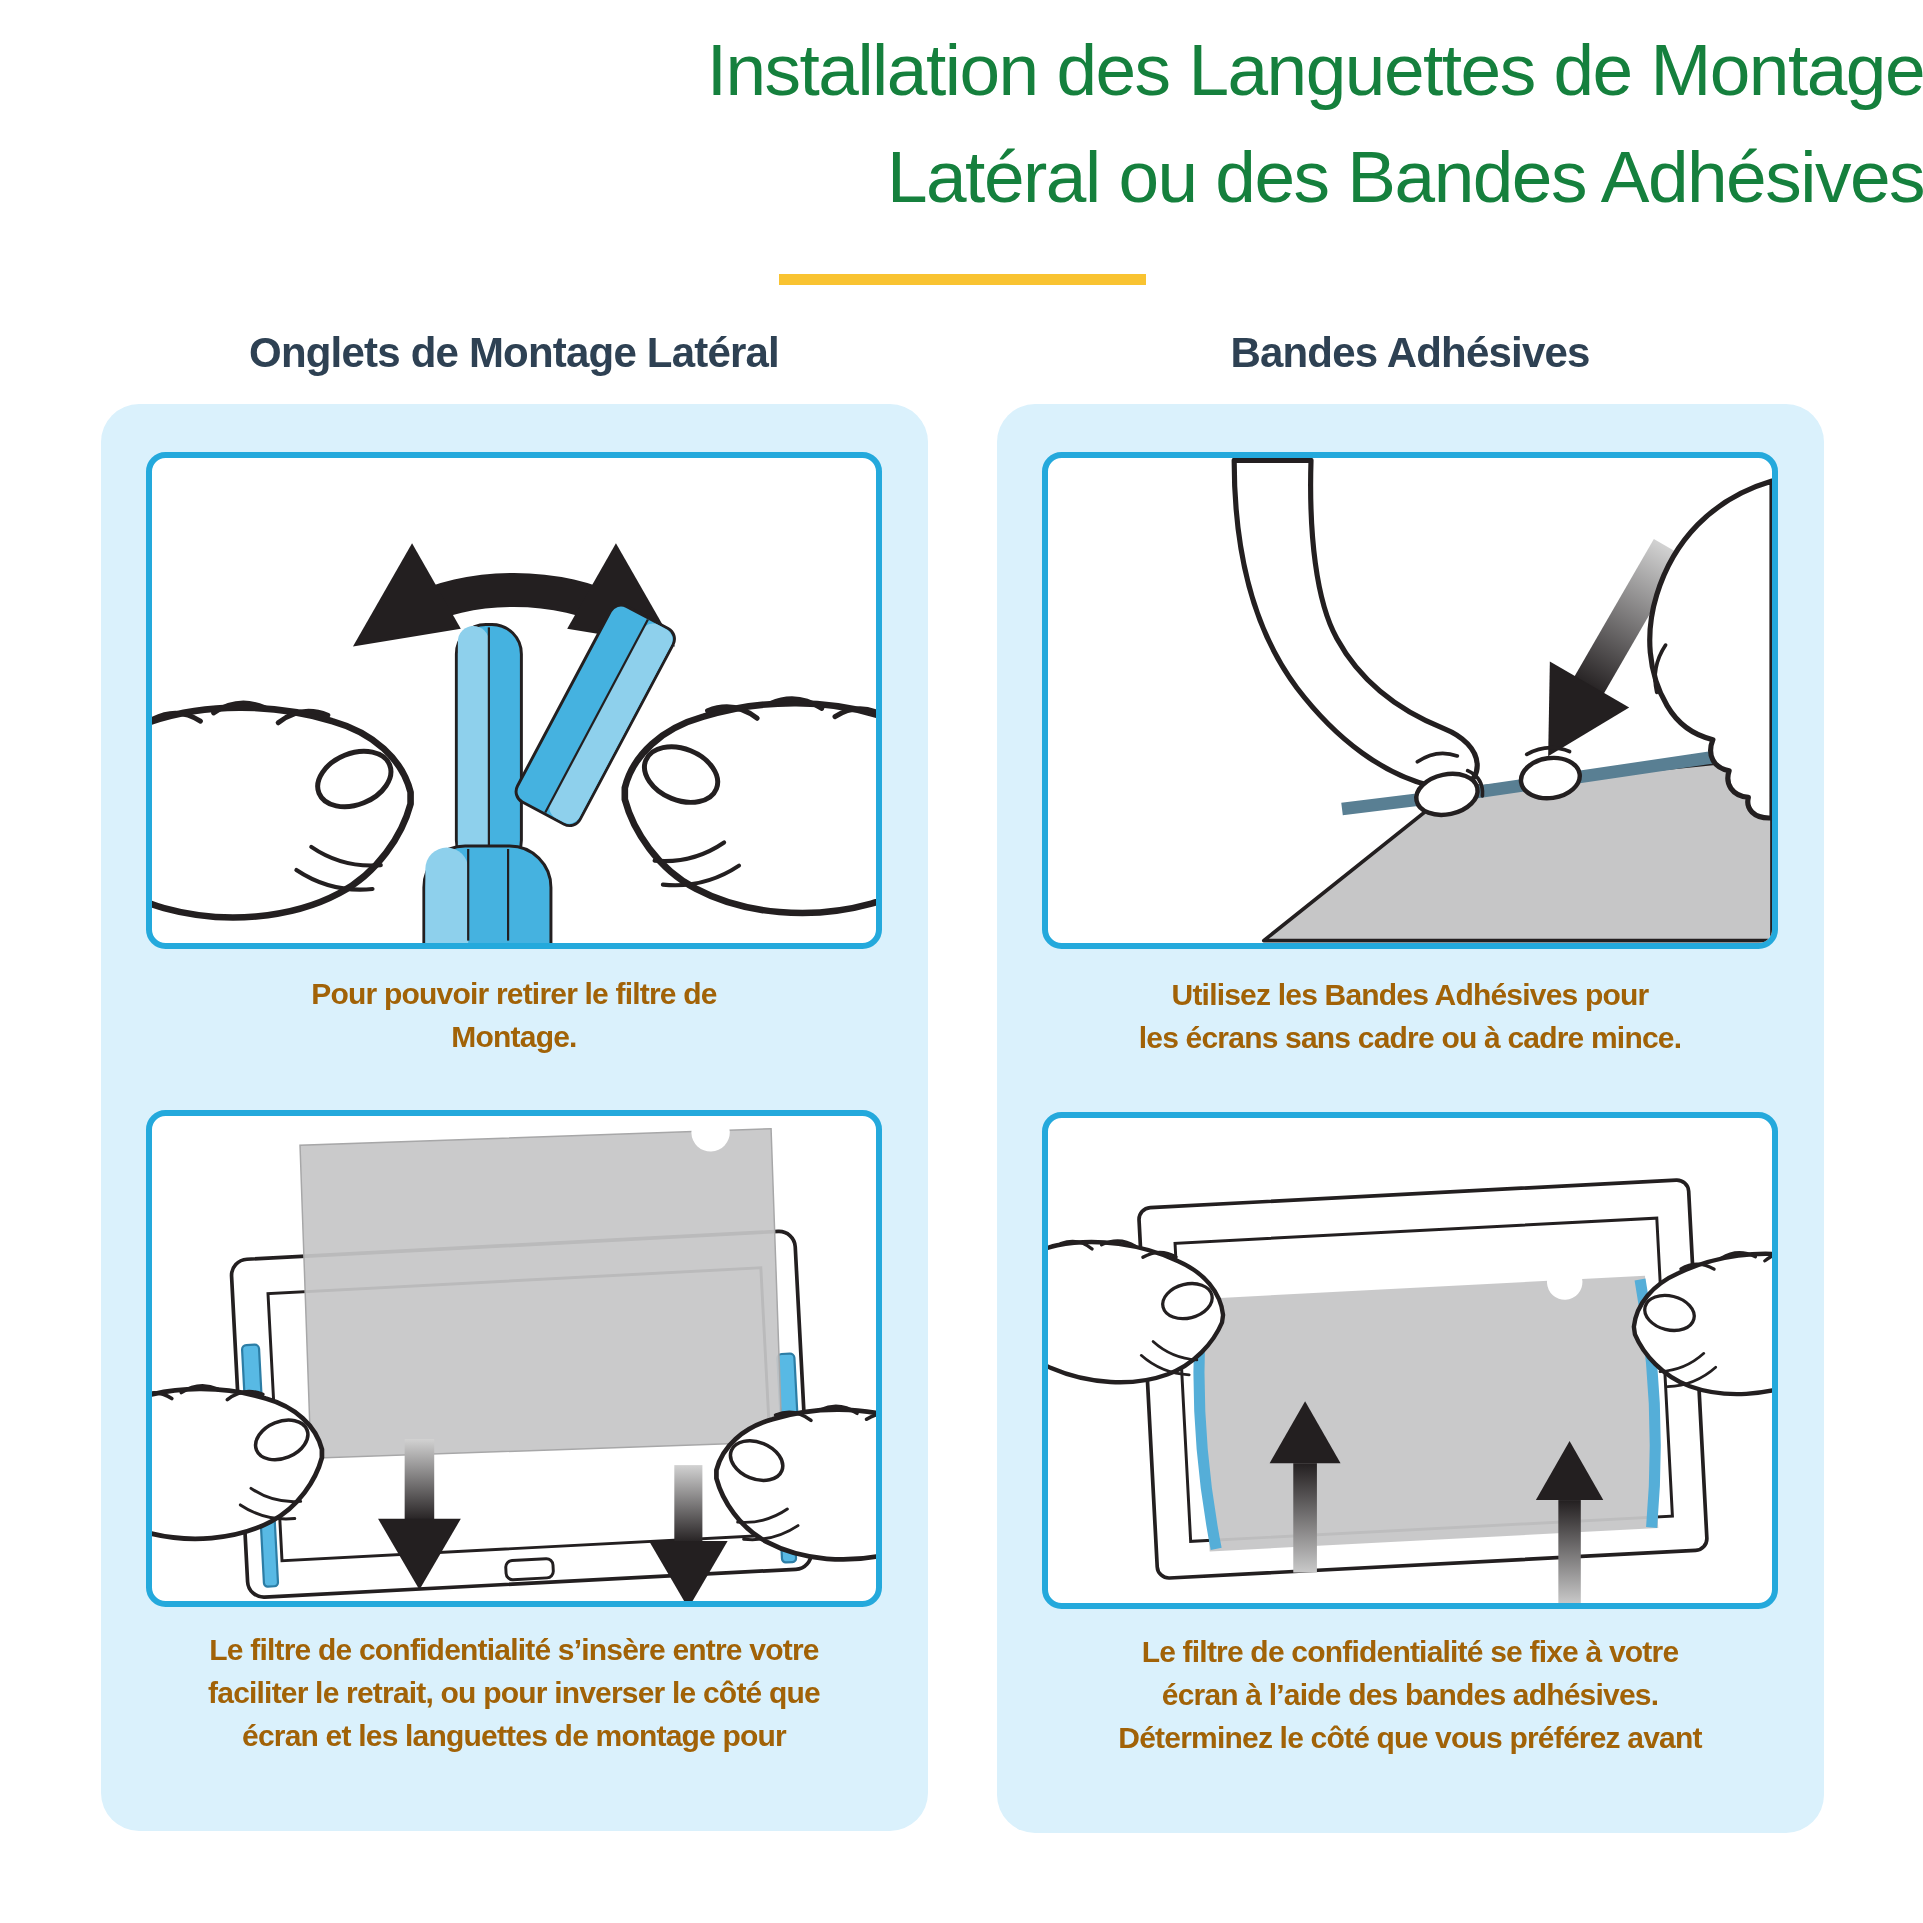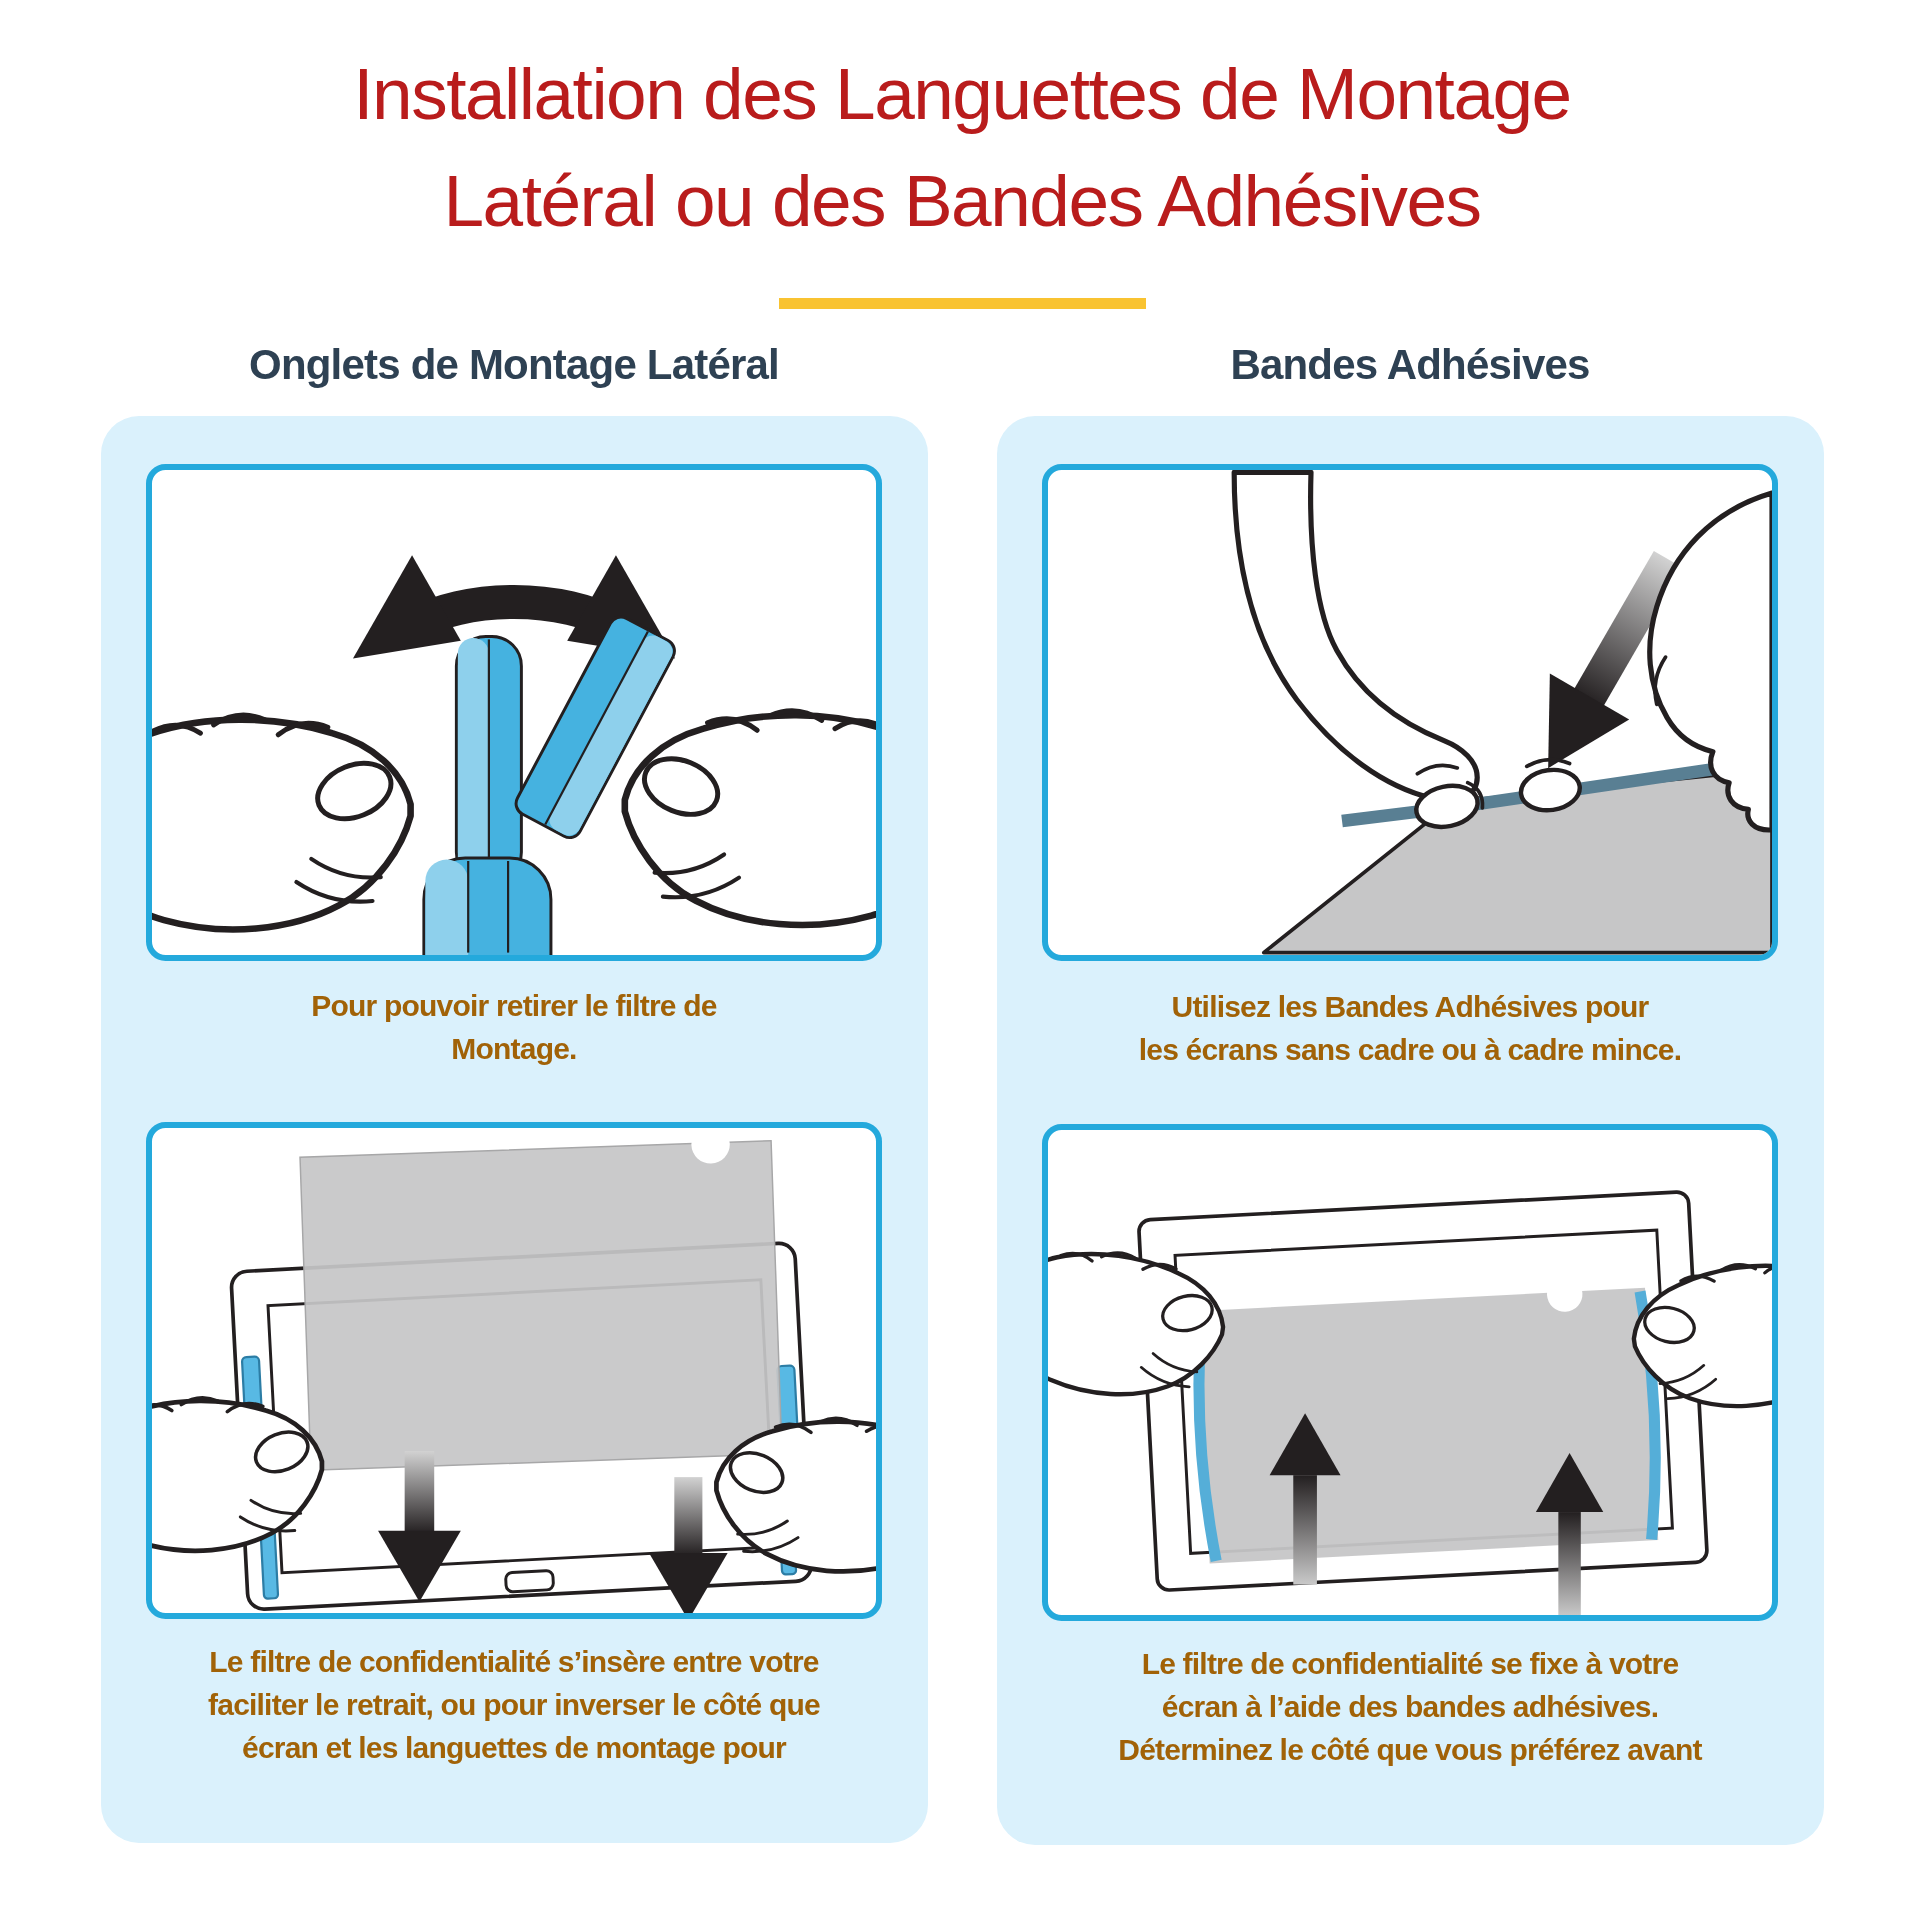--- a/index.html
+++ b/index.html
@@ -10,39 +10,39 @@
     background: #ffffff;
     overflow: hidden;
     font-family: "Liberation Sans", sans-serif;
   }
   .page {
     width: 1924px;
     height: 1924px;
     position: relative;
   }
   .page-title {
-    padding-top: 40px;
-    text-align: center;
+    padding-top: 16px;
+    text-align: right;
     font-size: 73px;
     line-height: 107px;
     font-weight: 400;
     letter-spacing: -1.5px;
-    color: #b91c1c;
+    color: #15803d;
   }
   .divider {
     width: 367px;
     height: 11.3px;
     margin: 44px auto 0 auto;
     background: #f9c331;
   }
   .columns {
     display: flex;
     justify-content: center;
     gap: 69px;
-    margin-top: 32px;
+    margin-top: 44px;
   }
   .column { width: 827px; }
   .col-heading {
     text-align: center;
     font-size: 42px;
     font-weight: 700;
     letter-spacing: -0.8px;
     color: #2e4153;
     height: 54px;
     margin-bottom: 21px;

